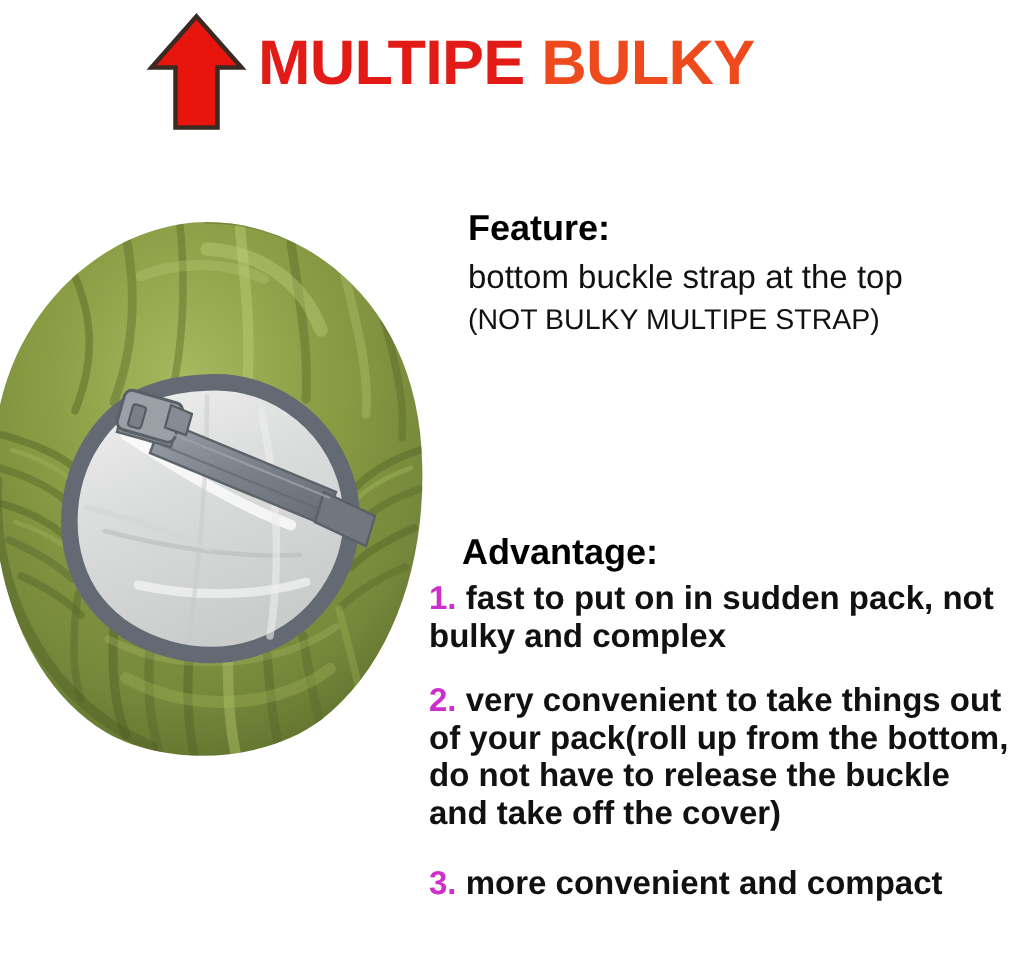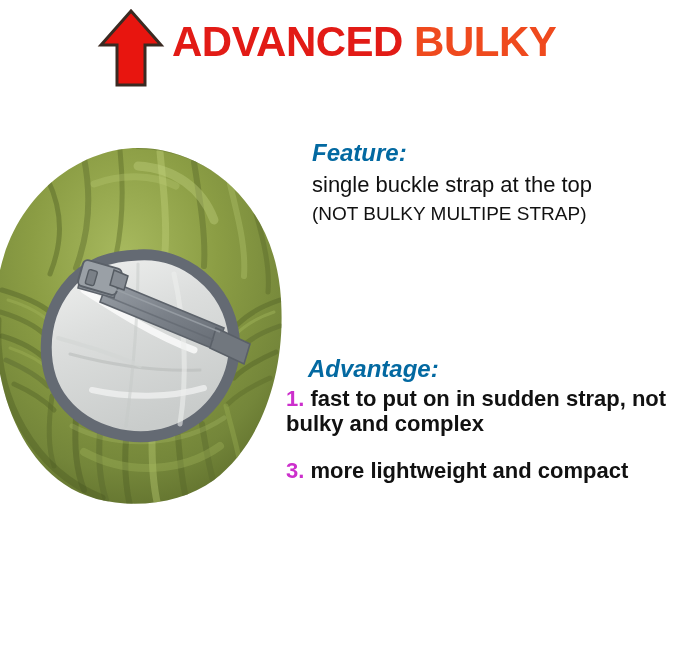--- a/index.html
+++ b/index.html
@@ -62,26 +62,25 @@
     top: 138px;
     width: 366px;
   }
   #advantage-block {
     position: absolute;
     left: 282px;
     top: 354px;
     width: 392px;
   }
   .section-heading {
-    color: #0369a1;
+    color: #000000;
     font-size: 24px;
     font-weight: bold;
     line-height: 30px;
     margin: 0 0 2px 0;
-    font-style: italic;
   }
   #feature-block .section-heading { padding-left: 6px; }
   #advantage-block .section-heading { padding-left: 26px; }
 
   .feature-line-main {
     color: #111111;
     font-size: 22px;
     line-height: 30px;
     margin: 0;
     padding-left: 6px;
@@ -118,21 +117,21 @@
 
   <div id="header-banner">
 
     <div id="up-arrow-icon">
       <svg width="68" height="80" viewBox="0 0 68 80">
         <polygon points="34,3 64,37 48,37 48,77 20,77 20,37 4,37" fill="#e8150f" stroke="#3a2a22" stroke-width="3" stroke-linejoin="miter"></polygon>
       </svg>
     </div>
 
     <div id="headline">
-      <span class="hl-word-1">ADVANCED</span><span>&nbsp;</span><span class="hl-word-2">BULKY</span>
+      <span class="hl-word-1">MULTIPE</span><span>&nbsp;</span><span class="hl-word-2">BULKY</span>
     </div>
   </div>
 
   <div id="product-photo">
     <svg width="305" height="370" viewBox="0 0 305 370">
       <defs>
         <radialGradient id="gFabric" cx="45%" cy="30%" r="78%">
           <stop offset="0%" stop-color="#a7b95e"></stop>
           <stop offset="42%" stop-color="#8b9d44"></stop>
           <stop offset="78%" stop-color="#74863a"></stop>
@@ -248,32 +247,36 @@
         <path d="M126,130 L140,136 L136,150 L122,145 Z" fill="#868c93" stroke="#565c63" stroke-width="1.5"></path>
 
         <path d="M124,148 L232,192" stroke="#9ba1a8" stroke-width="1.6" opacity="0.8" fill="none"></path>
         <path d="M118,156 L226,200" stroke="#626871" stroke-width="1.4" opacity="0.7" fill="none"></path>
       </g>
     </svg>
   </div>
 
   <div id="feature-block">
     <p class="section-heading">Feature:</p>
-    <p class="feature-line-main">single buckle strap at the top</p>
+    <p class="feature-line-main">bottom buckle strap at the top</p>
     <p class="feature-line-sub">(NOT BULKY MULTIPE STRAP)</p>
   </div>
 
   <div id="advantage-block">
     <p class="section-heading">Advantage:</p>
 
     <p class="advantage-item" id="advantage-item-1">
       <span class="adv-num">1.</span>
-      <span>fast to put on in sudden strap, not bulky and complex</span>
+      <span>fast to put on in sudden pack, not bulky and complex</span>
     </p>
 
+    <p class="advantage-item" id="advantage-item-2">
+      <span class="adv-num">2.</span>
+      <span>very convenient to take things out of your pack(roll up from the bottom, do not have to release the buckle and take off the cover)</span>
+    </p>
 
     <p class="advantage-item" id="advantage-item-3">
       <span class="adv-num">3.</span>
-      <span>more lightweight and compact</span>
+      <span>more convenient and compact</span>
     </p>
   </div>
 
 </div>
 
 </body></html>

